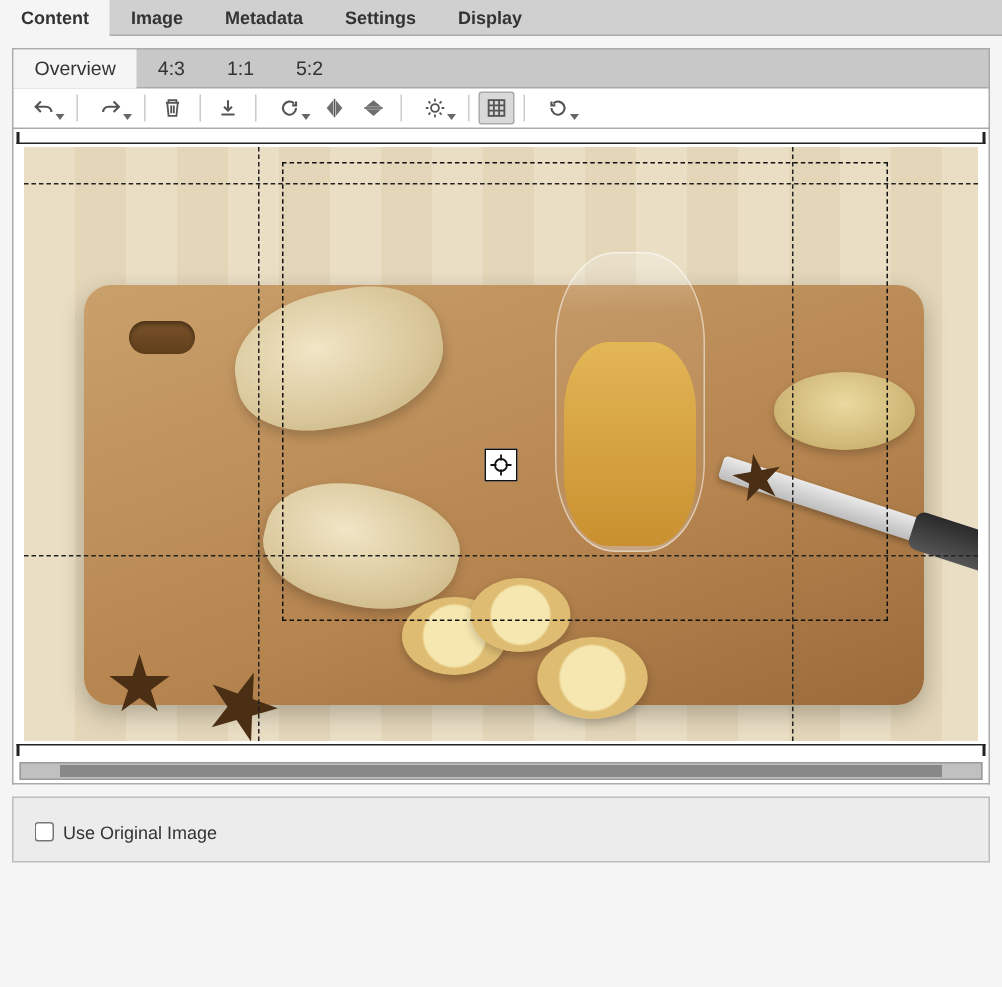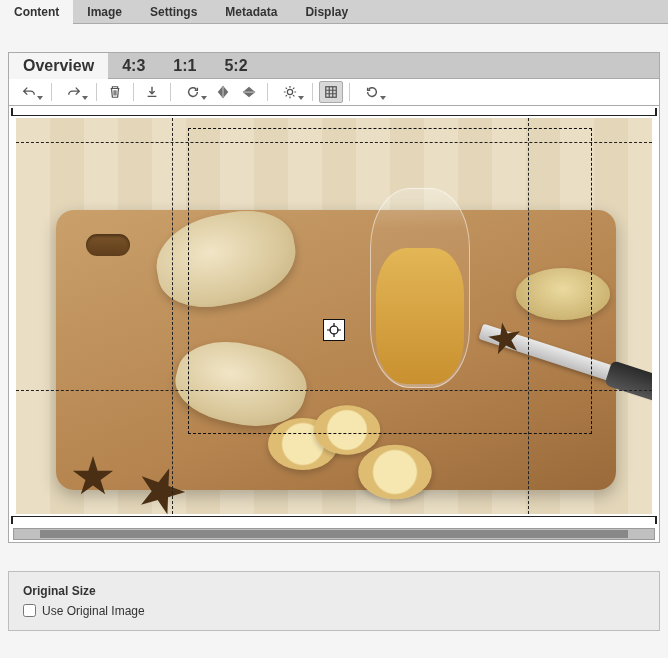--- a/index.html
+++ b/index.html
@@ -1,29 +1,29 @@
 <!DOCTYPE html>
 <html><head>
 <meta charset="utf-8">
 <style>
   * { box-sizing: border-box; margin: 0; padding: 0; }
   html, body { width: 668px; height: 658px; font-family: Arial, Helvetica, sans-serif; font-size: 12px; background: #f5f5f5; overflow: hidden; }
-  .root { width: 668px; height: 658px; display: flex; flex-direction: column; gap: 20px; }
+  .root { width: 668px; height: 658px; display: flex; flex-direction: column; }
 
   
   .tabs-main { display: flex; align-items: center; background: #d0d0d0; border-bottom: 1px solid #aaa; height: 24px; }
   .tab-main { padding: 5px 14px; font-weight: bold; color: #333; cursor: pointer; font-size: 12px; line-height: 14px; }
   .tab-main.active { background: #f5f5f5; }
 
   
   .content-wrap { flex: 0 0 auto; padding: 8px 8px 0 8px; }
 
   
   .subtabs { display: flex; align-items: center; background: #c8c8c8; border: 1px solid #aaa; border-bottom: none; height: 26px; }
-  .subtab { padding: 6px 14px; font-weight: bold; color: #333; cursor: pointer; font-size: 16px; line-height: 14px; }
+  .subtab { padding: 6px 14px; font-weight: normal; color: #333; cursor: pointer; font-size: 13px; line-height: 14px; }
   .subtab.active { background: #f5f5f5; }
 
   
   .toolbar { display: flex; align-items: center; background: #fff; border: 1px solid #aaa; border-top: 1px solid #aaa; height: 28px; padding: 0 4px; gap: 2px; }
   .tbtn { width: 24px; height: 22px; display: flex; align-items: center; justify-content: center; color: #555; cursor: pointer; border: 1px solid transparent; border-radius: 2px; position: relative; }
   .tbtn.active { background: #d9d9d9; border-color: #aaa; }
   .tbtn svg { width: 14px; height: 14px; display: block; }
   .tsep { width: 1px; height: 18px; background: #ccc; margin: 0 4px; }
   .tbtn .dd { position: absolute; right: 1px; bottom: 2px; width: 0; height: 0; border-left: 3px solid transparent; border-right: 3px solid transparent; border-top: 4px solid #666; }
   .tbtn.wide { width: 32px; }
@@ -97,22 +97,22 @@
   .info .cb input{width:13px;height:13px;}
 </style>
 </head>
 <body>
 
 <div class="root">
 
   <div class="tabs-main">
     <div class="tab-main active">Content</div>
     <div class="tab-main">Image</div>
+    <div class="tab-main">Metadata</div>
     <div class="tab-main">Settings</div>
-    <div class="tab-main">Metadata</div>
     <div class="tab-main">Display</div>
   </div>
 
   <div class="content-wrap">
 
     <div class="subtabs">
       <div class="subtab active">Overview</div>
       <div class="subtab">4:3</div>
       <div class="subtab">1:1</div>
       <div class="subtab">5:2</div>
@@ -244,19 +244,18 @@
         </div>
       </div>
       <div class="img-ruler-h2"></div>
       <div class="scroll-h">
           <div class="thumb"></div>
         </div>
     </div>
   </div>
 
   <div class="info">
-    <h4>Original Size</h4>
     <label class="cb">
       <input type="checkbox" id="useorig" style="">
       <span>Use Original Image</span>
     </label>
   </div>
 </div>
 
 </body></html>

